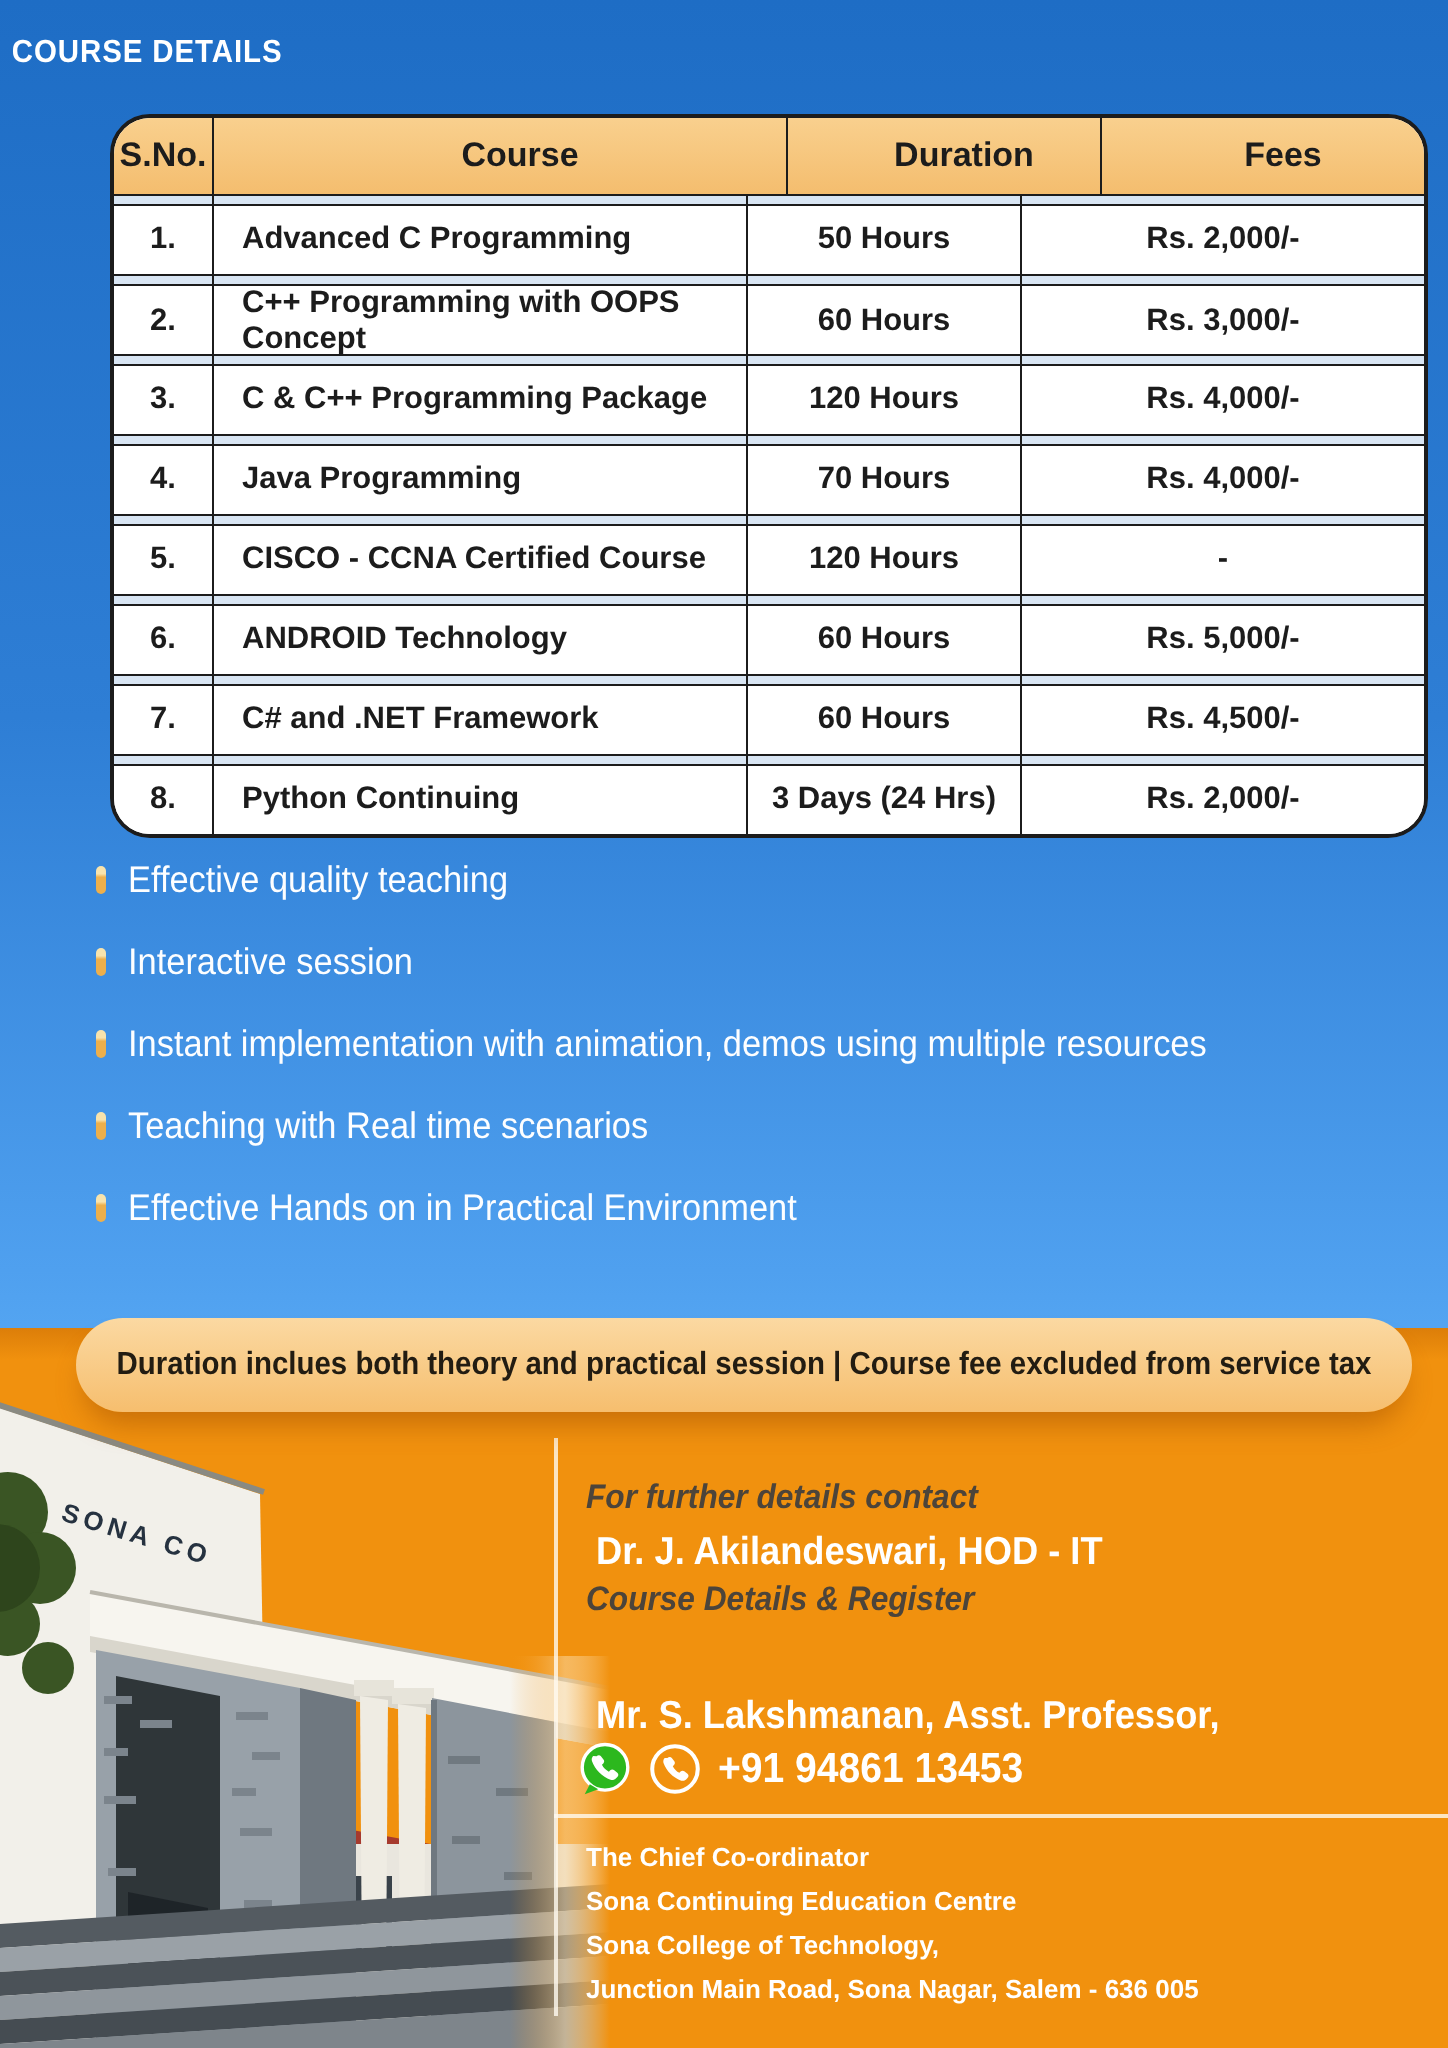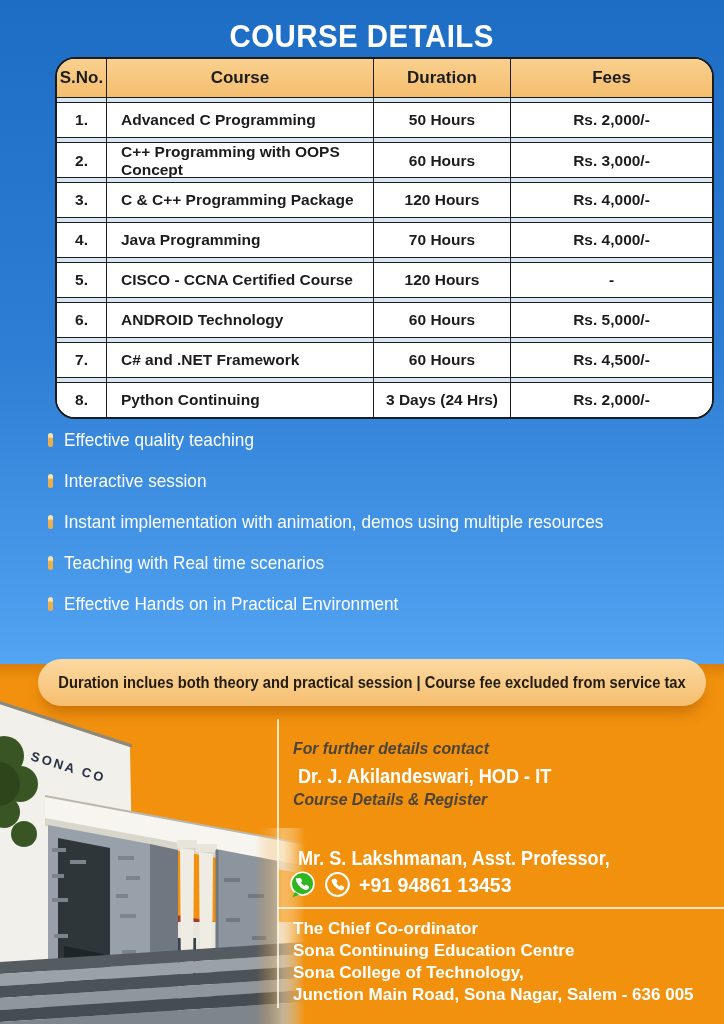--- a/index.html
+++ b/index.html
@@ -3,28 +3,28 @@
 <meta charset="utf-8">
 <style>
   html,body{margin:0;padding:0;background:#666;}
   .page{position:relative;width:724px;height:1024px;overflow:hidden;
         font-family:"Liberation Sans",sans-serif;
         background:linear-gradient(180deg,#1E6DC5 0%,#2E7ED5 35%,#4FA0EF 62%,#55A6F2 66%);}
   .cond{display:inline-block;transform:scaleX(.93);transform-origin:0 50%;white-space:nowrap;}
   .condc{display:inline-block;transform:scaleX(.92);transform-origin:50% 50%;white-space:nowrap;}
 
   
-  .title{position:absolute;top:18px;left:0;width:100%;text-align:center;
-         color:#fff;font-size:32px;font-weight:bold;letter-spacing:.5px;}
+  .title{position:absolute;top:18px;left:0;width:100%;
+         color:#fff;font-size:16px;font-weight:bold;letter-spacing:.5px;}
 
   
   .tableWrap{position:absolute;left:55px;top:57px;width:655px;
              border:2px solid #1c1c1c;border-radius:20px;overflow:hidden;background:#fff;}
   .trow,.thead,.tsep{display:grid;grid-template-columns:50px 267px 137px 1fr;}
-  .thead{height:38px;background:linear-gradient(180deg,#F9D08E,#F4BD6E);}
+  .thead{height:38px;background:linear-gradient(180deg,#F9D08E,#F4BD6E);gap:20px;}
   .trow{height:34px;background:#fff;}
   .tsep{height:4px;background:#D8E5F3;border-top:1px solid #1c1c1c;border-bottom:1px solid #1c1c1c;}
   .cell{display:flex;align-items:center;justify-content:center;border-right:1px solid #1c1c1c;
         font-weight:bold;font-size:15.5px;color:#1c1c1c;}
   .cell:last-child,.sepc:last-child{border-right:none;}
   .cell.hdr{font-size:17px;}
   .cell.course{justify-content:flex-start;padding-left:14px;}
   .sepc{border-right:1px solid #1c1c1c;}
 
   
@@ -48,21 +48,21 @@
 
   
   .lbl{position:absolute;color:#4C443A;font-size:17px;font-weight:bold;font-style:italic;}
   .person{position:absolute;color:#fff;font-size:19.5px;font-weight:bold;}
   .phoneRow{position:absolute;left:289px;top:871px;display:flex;align-items:center;gap:8px;justify-content:flex-end;}
   .phoneNum{color:#fff;font-size:21px;font-weight:bold;}
   .vline{position:absolute;left:277px;top:719px;width:2px;height:289px;background:rgba(255,250,240,.8);}
   .hline{position:absolute;left:277px;top:907px;width:447px;height:2px;background:rgba(255,250,240,.8);}
 
   
-  .address{position:absolute;left:293px;top:918px;color:#fff;font-size:17px;font-weight:bold;line-height:22px;}
+  .address{position:absolute;left:293px;top:918px;color:#fff;font-size:13px;font-weight:bold;line-height:22px;}
 
   .building{position:absolute;left:0;top:698px;}
 </style>
 </head>
 <body>
 
 <div class="page">
 
   <div class="title"><span class="condc">COURSE DETAILS</span></div>
 

